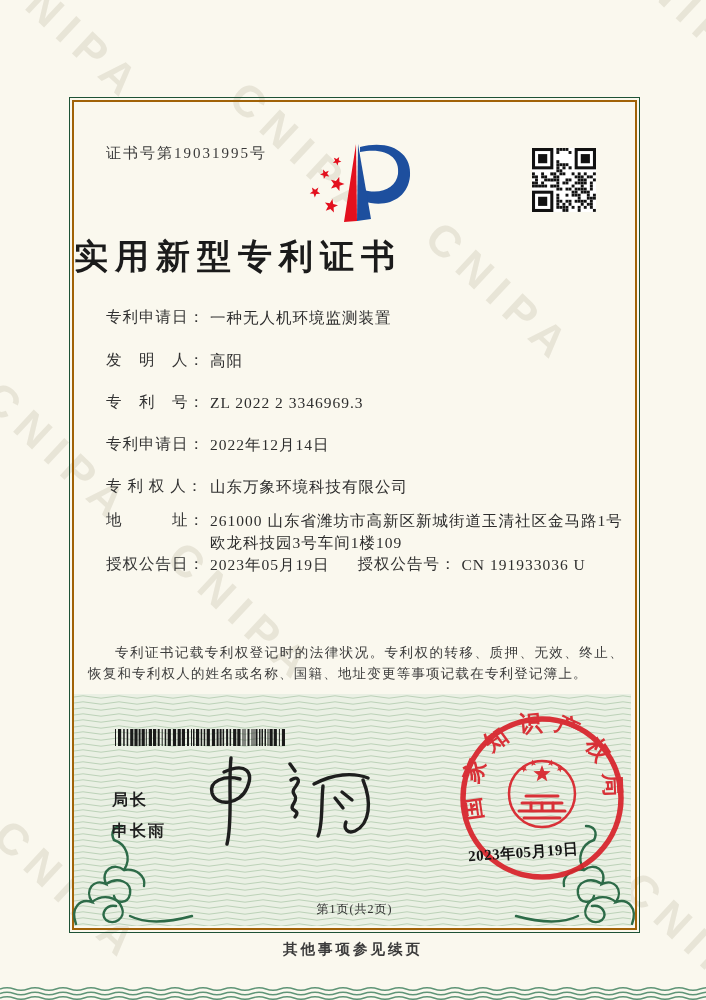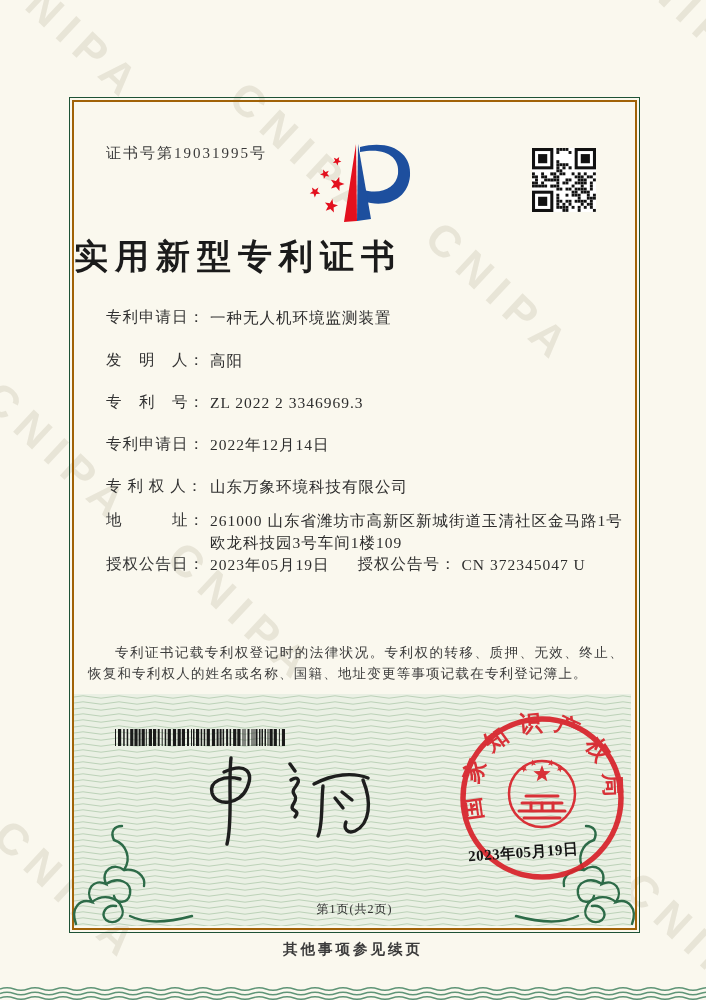--- a/index.html
+++ b/index.html
@@ -316,21 +316,21 @@
       <span class="flabel">地　　　址：</span>
       <span class="fvalue">261000 山东省潍坊市高新区新城街道玉清社区金马路1号欧龙科技园3号车间1楼109</span>
     </div>
     <div class="frow" style="top:452px">
       <span class="gpair">
         <span class="flabel">授权公告日：</span>
         <span class="fvalue">2023年05月19日</span>
       </span>
       <span class="gpair" style="margin-left:28px">
         <span class="flabel">授权公告号：</span>
-        <span class="fvalue">CN 372345047 U</span>
+        <span class="fvalue">CN 191933036 U</span>
       </span>
     </div>
 
     <div class="para" style="top:540px">专利证书记载专利权登记时的法律状况。专利权的转移、质押、无效、终止、恢复和专利权人的姓名或名称、国籍、地址变更等事项记载在专利登记簿上。</div>
 
     <svg class="barcode" width="170" height="17">
       <g id="barcode-bars" fill="#1a1a1a">
           <rect x="0" y="0" width="1" height="17"></rect>
           <rect x="3" y="0" width="3.2" height="17"></rect>
           <rect x="8.2" y="0" width="1.5" height="17"></rect>
@@ -374,20 +374,24 @@
           <rect x="146.50000000000003" y="0" width="1.5" height="17"></rect>
           <rect x="149.50000000000003" y="0" width="1.5" height="17"></rect>
           <rect x="152.50000000000003" y="0" width="1" height="17"></rect>
           <rect x="154.50000000000003" y="0" width="3.2" height="17"></rect>
           <rect x="158.70000000000002" y="0" width="3.2" height="17"></rect>
           <rect x="163.9" y="0" width="1" height="17"></rect>
           <rect x="166.9" y="0" width="3.2" height="17"></rect>
         </g>
     </svg>
 
+    <div class="officials">
+      <div>局长</div>
+      <div>申长雨</div>
+    </div>
 
     <svg class="signature" width="190" height="100" viewBox="0 0 190 100">
       <g fill="none" stroke="#1e1e1e" stroke-width="3.4" stroke-linecap="round">
         <path d="M30,22 C52,12 60,22 53,38 C46,55 22,57 18,43 C15,31 30,25 46,29"></path>
         <path d="M37,8 C34,36 39,70 33,94"></path>
         <path d="M96,14 l5,7"></path>
         <path d="M97,30 C103,26 107,29 102,36 C94,46 106,43 100,53 C93,63 108,58 101,67"></path>
         <path d="M120,34 C139,24 159,22 174,28"></path>
         <path d="M129,36 C127,56 129,75 124,86"></path>
         <path d="M169,30 C178,52 176,74 161,81 C154,84 149,79 152,72"></path>

